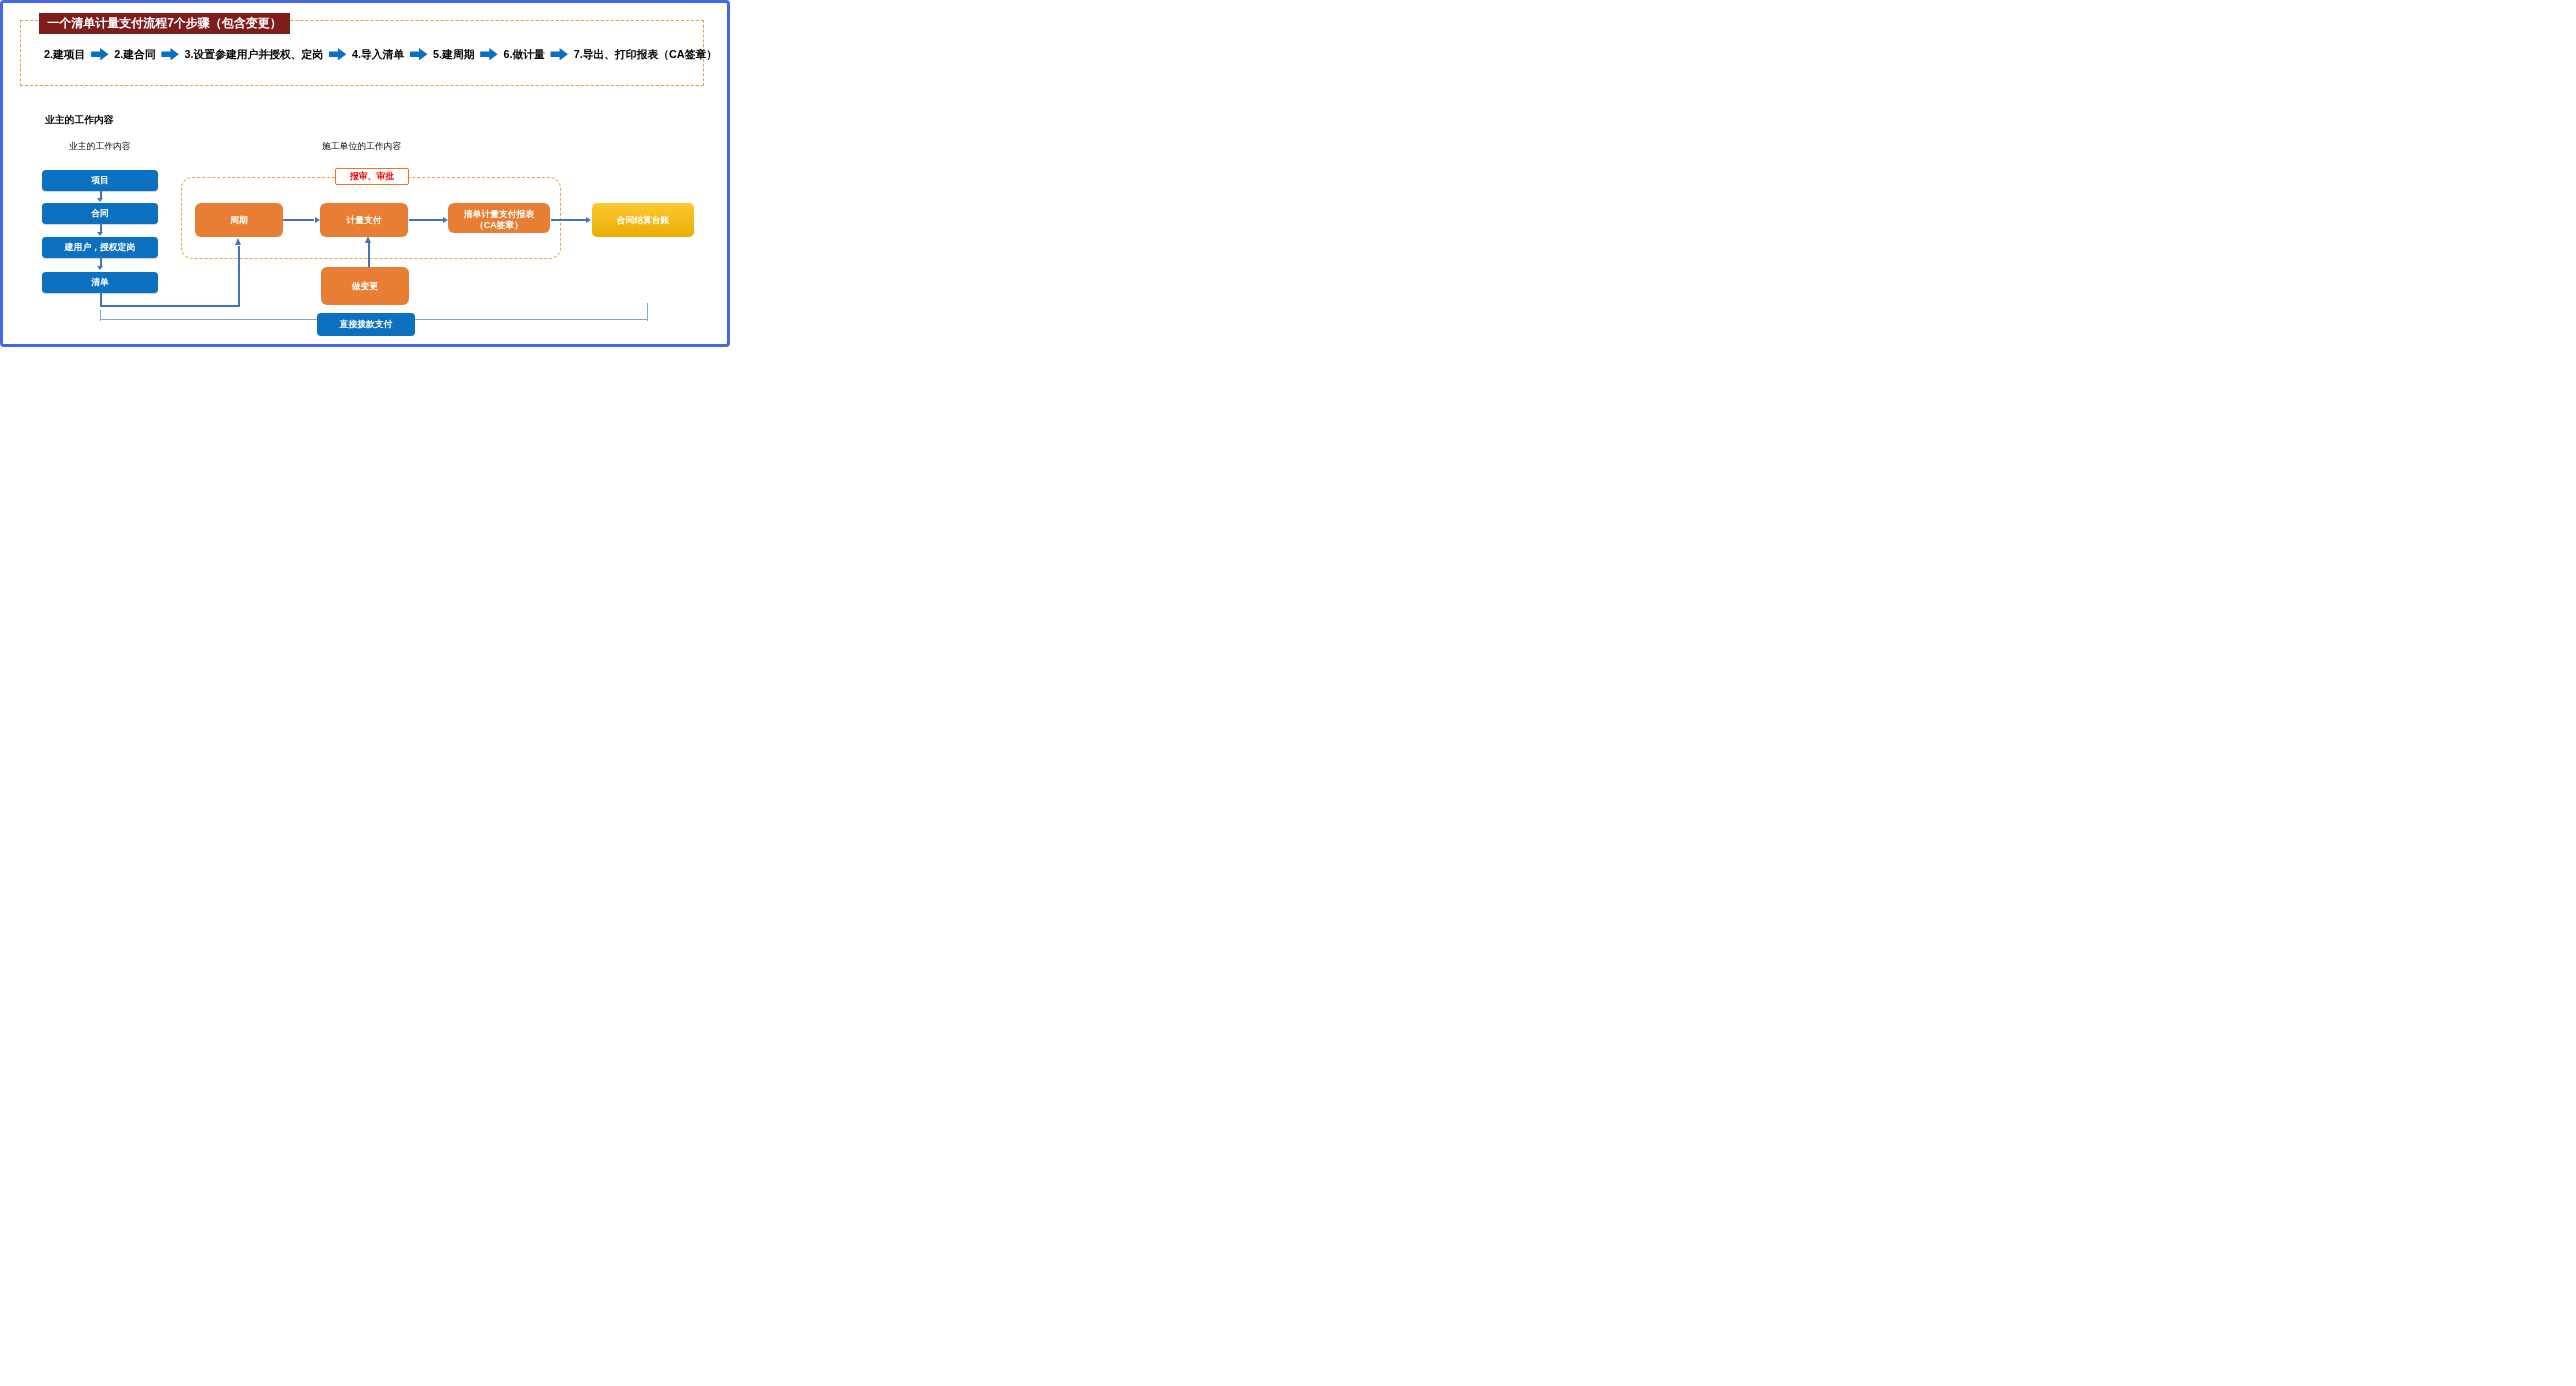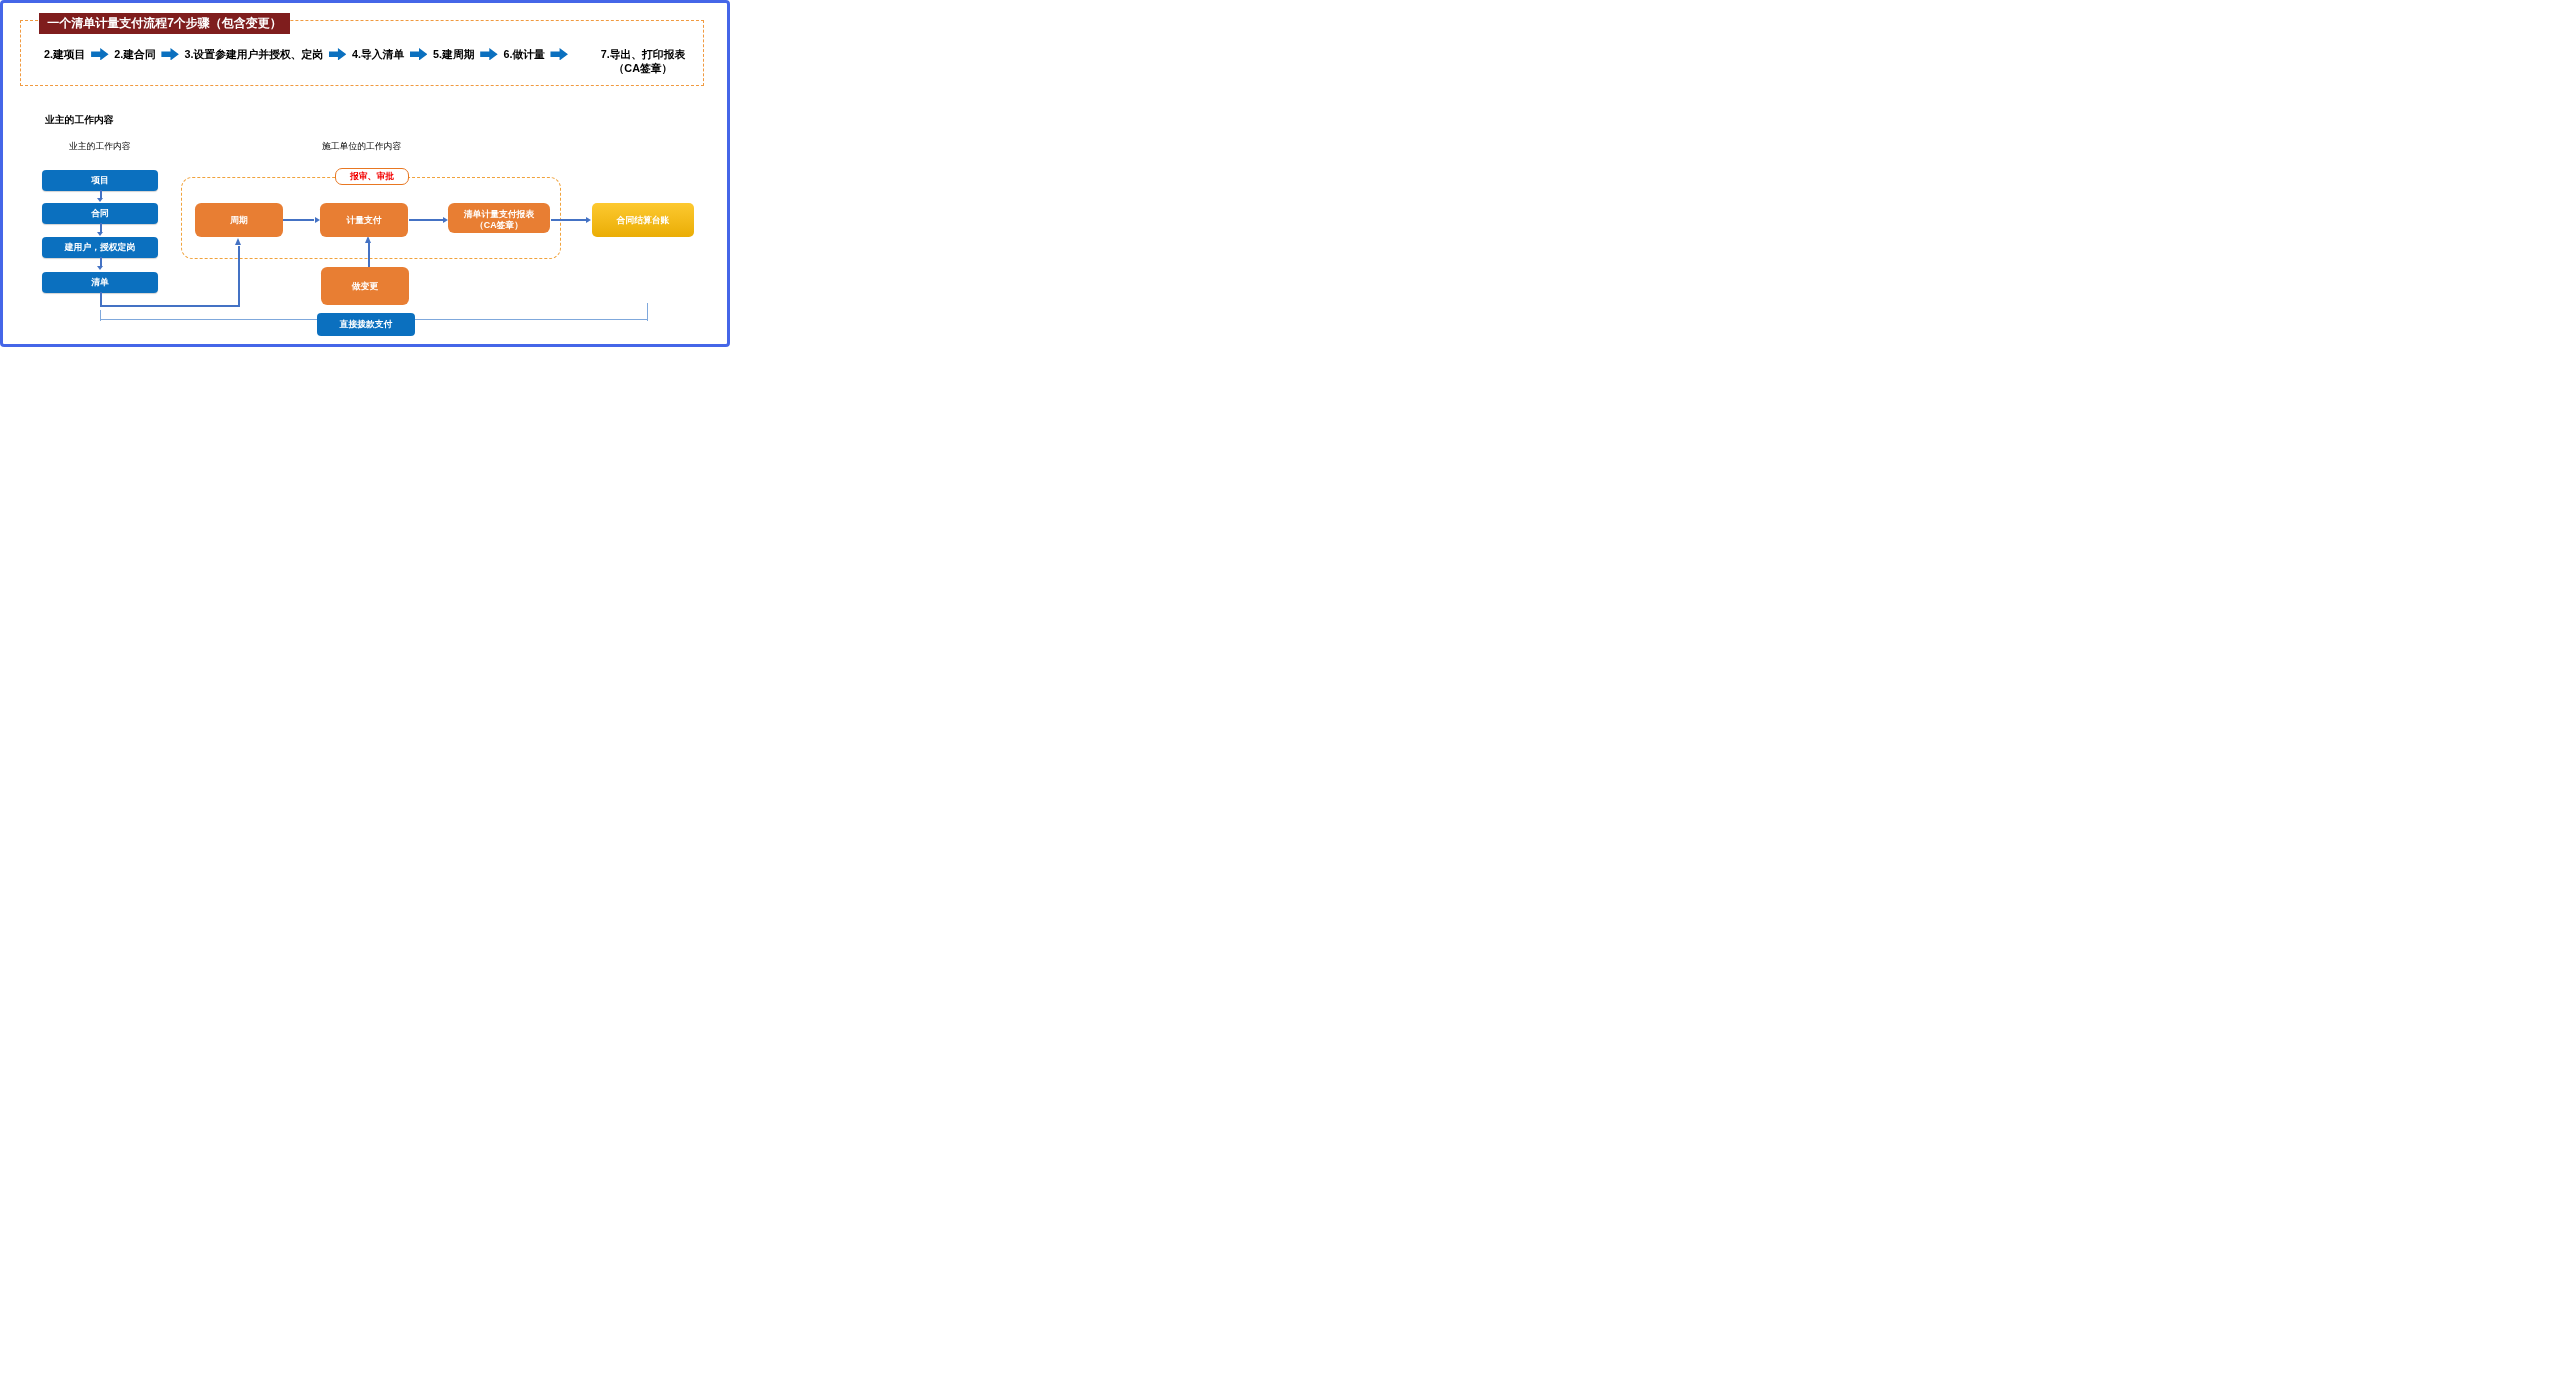--- a/index.html
+++ b/index.html
@@ -40,21 +40,21 @@
     width: 657px;
     display: flex; align-items: flex-start; gap: 5.7px;
     font-size: 10.8px; font-weight: bold; color: #000;
     line-height: 14px; white-space: nowrap;
   }
   .step-arrow {
     width: 17.5px; height: 12.4px; margin-top: 1px; flex: none;
     background: #0B70BF;
     clip-path: polygon(0 28%, 52% 28%, 52% 0, 100% 50%, 52% 100%, 52% 72%, 0 72%);
   }
-  .step7 { display: flex; flex-direction: column; align-items: center; margin-left: 27px; }
+  .step7 { display: flex; flex-direction: row; align-items: center; }
   
   .lbl { position: absolute; color: #000; white-space: nowrap; }
   .lbl-intro { left: 45px; top: 114px; font-size: 9.8px; font-weight: bold; }
   .lbl-owner { left: 45px; top: 141px; font-size: 8.8px; margin-left: 24px; }
   .lbl-contractor { left: 322px; top: 141px; font-size: 8.8px; }
   
   .bluebox {
     position: absolute; left: 42px; width: 116px; height: 21px;
     background: #0B70BF; border-radius: 4.1px;
     color: #fff; font-size: 8.8px; font-weight: bold;
@@ -79,21 +79,21 @@
   }
   
   .dashed-flow {
     position: absolute; left: 181px; top: 177px;
     width: 380px; height: 82px;
     border: 1.5px dashed #F0A23C; border-radius: 11.3px;
   }
   .approval {
     position: absolute; left: 335px; top: 168px;
     width: 74px; height: 17px;
-    background: #ffffff; border: 1.5px solid #E87722; border-radius: 7px;
+    background: #ffffff; border: 1.5px solid #E87722; border-radius: 2px;
     color: #F20000; font-size: 8.8px; font-weight: bold;
     line-height: 14px; text-align: center; z-index: 5; white-space: nowrap;
   }
   .orangebox {
     position: absolute; background: #E87E33; border-radius: 6.2px;
     color: #fff; font-size: 8.8px; font-weight: bold;
     text-align: center; white-space: nowrap; z-index: 2;
   }
   .goldbox {
     position: absolute; left: 592px; top: 203px; width: 102px; height: 34px;

